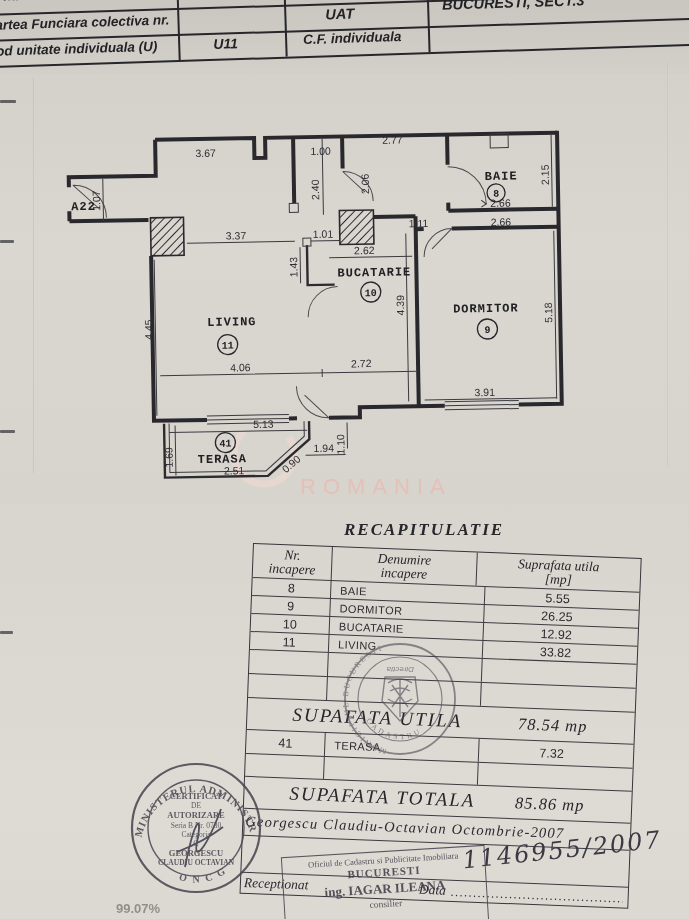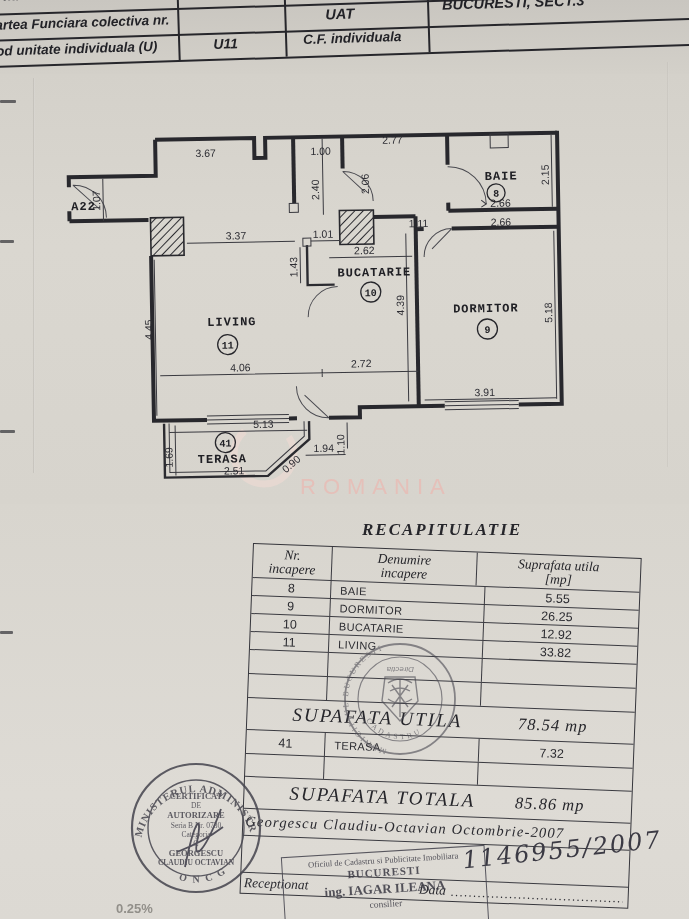--- a/index.html
+++ b/index.html
@@ -208,21 +208,21 @@
   <text class="room" x="152" y="219">LIVING</text>
   <circle class="ncirc" cx="172" cy="238" r="10"></circle>
   <text class="roomnum" x="166" y="242">11</text>
 
   <circle class="ncirc" cx="168" cy="336" r="10"></circle>
   <text class="roomnum" x="162" y="340">41</text>
   <text class="room" x="140" y="356">TERASA</text>
 </svg>
 </div>
 
-<div class="abs recap-title" style="left:362px;top:520px;">RECAPITULATIE</div>
+<div class="abs recap-title" style="left:344px;top:520px;">RECAPITULATIE</div>
 
 <div class="abs recap">
 
   <div class="rrow" style="height:33px;">
     <div class="c0 hdr-it">
       <div>
           <div>Nr.</div>
           <div>incapere</div>
         </div>
     </div>
@@ -354,13 +354,13 @@
   <path d="M60 110 C 70 60, 78 55, 72 85 C 68 105, 80 95, 96 52 M52 95 C 70 88, 85 80, 98 70" stroke="#3a3946" stroke-width="1.8" fill="none"></path>
 </svg>
 
 <div class="abs rect-stamp">
   <div class="rs1">Oficiul de Cadastru si Publicitate Imobiliara</div>
   <div class="rs2">BUCURESTI</div>
   <div class="rs3">ing. IAGAR ILEANA</div>
   <div class="rs4">consilier</div>
 </div>
 
-<div class="abs" style="left:116px;top:901px;font:bold 13px 'Liberation Sans',sans-serif;color:#55534e;opacity:.55;filter:blur(.4px);">0.25%</div>
+<div class="abs" style="left:116px;top:901px;font:bold 13px 'Liberation Sans',sans-serif;color:#55534e;opacity:.55;filter:blur(.4px);">99.07%</div>
 
 </body></html>

